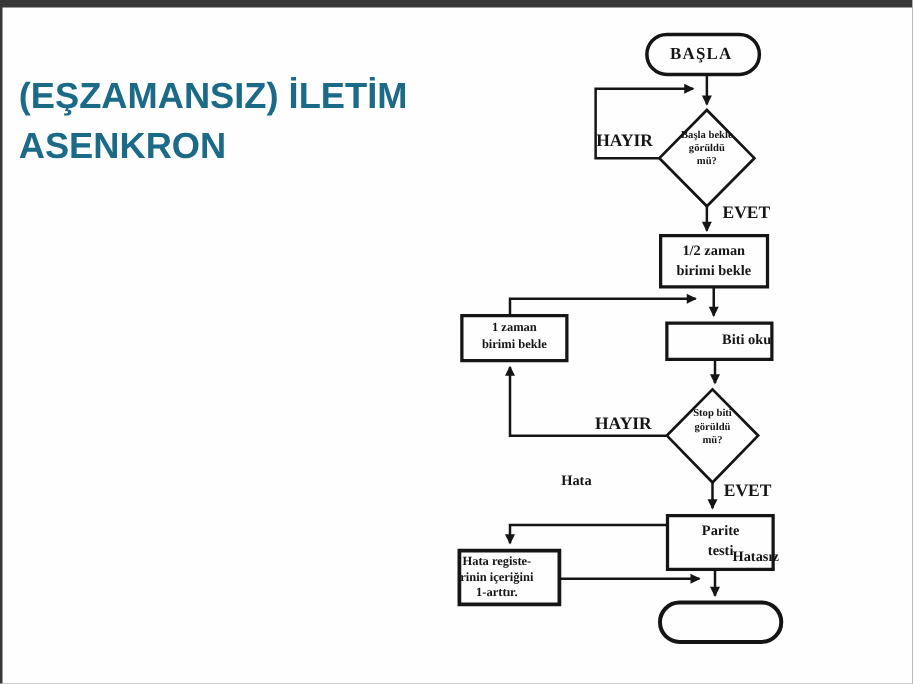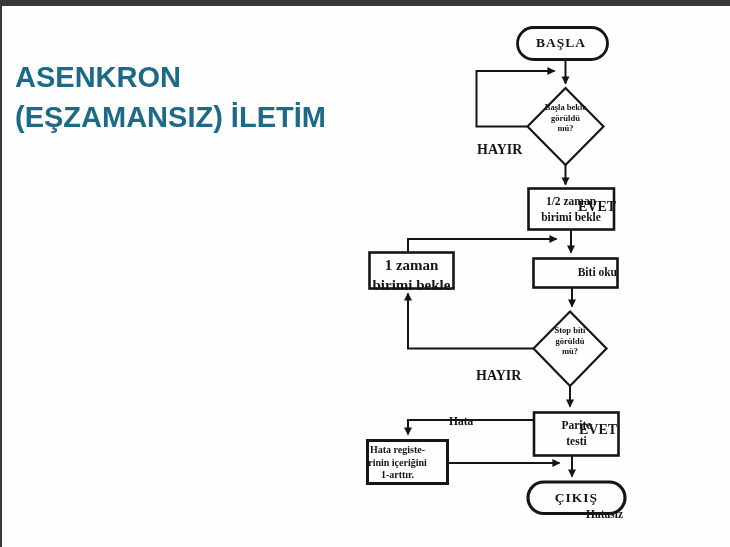--- a/index.html
+++ b/index.html
@@ -29,49 +29,49 @@
   svg.chart-layer { position:absolute; left:0; top:0; width:730px; height:547px; }
   .shape { fill:none; stroke:var(--ink); }
   .edge  { fill:none; stroke:var(--ink); stroke-width:2; }
   .arrowhead-fill { fill:var(--ink); }
 
   .lbl {
     position:absolute; color:var(--ink); font-weight:bold;
     text-align:center; white-space:pre-line;
   }
   .node-lbl { font-family:"Liberation Serif", serif; }
-  .edge-lbl { font-family:"Liberation Serif", serif; text-align:left;margin-top:36px; }
+  .edge-lbl { font-family:"Liberation Serif", serif; text-align:left; }
 
   .lbl-start   { left:517px; top:27px;  width:88px; height:32px; line-height:32px; font-size:13.5px; letter-spacing:1px; }
   .lbl-d1      { left:527px; top:102px; width:77px; font-size:8.5px; line-height:1.25; }
   .lbl-whalf   { left:528px; top:194px; width:86px; font-size:11.5px; line-height:1.35; }
   .lbl-read    { left:533px; top:258px; width:84px; height:29px; line-height:29px; font-size:11.5px;text-align:right; }
-  .lbl-wone    { left:369px; top:256px; width:85px; font-size:15px; line-height:1.3; }
+  .lbl-wone    { left:369px; top:256px; width:85px; font-size:10px; line-height:1.3; }
   .lbl-d2      { left:533px; top:325px; width:74px; font-size:8.5px; line-height:1.25; }
   .lbl-parity  { left:534px; top:418px; width:85px; font-size:11.5px; line-height:1.35; }
   .lbl-errreg  { left:367px; top:444px; width:61px; font-size:10px;  line-height:1.25; }
   .lbl-exit    { left:528px; top:482px; width:97px; height:31px; line-height:31px; font-size:13.5px; letter-spacing:1px; }
 
   .lbl-hayir1  { left:477px; top:106px; font-size:14px; }
   .lbl-evet1   { left:578px; top:163px; font-size:14px; }
   .lbl-hayir2  { left:476px; top:332px; font-size:14px; }
   .lbl-evet2   { left:579px; top:386px; font-size:14px; }
   .lbl-hata    { left:449px; top:379px; font-size:11.5px; }
-  .lbl-hatasiz { left:586px; top:472px; font-size:11.5px;text-align:right; }
+  .lbl-hatasiz { left:586px; top:440px; font-size:11.5px;text-align:right; }
 </style>
 </head>
 <body>
 
 <div class="slide">
   <div class="top-bar"></div>
   <div class="left-bar"></div>
 
   <div class="title">
+    <div>(EŞZAMANSIZ) İLETİM</div>
     <div>ASENKRON</div>
-    <div>(EŞZAMANSIZ) İLETİM</div>
   </div>
 
 
   <svg class="chart-layer" viewBox="0 0 730 547" xmlns="http://www.w3.org/2000/svg">
     <defs>
       <marker id="ah" markerWidth="10" markerHeight="10" refX="7.6" refY="4.5" orient="auto" markerUnits="userSpaceOnUse">
         <path class="arrowhead-fill" d="M0.5,0.5 L8.6,4.5 L0.5,8.5 z"></path>
       </marker>
     </defs>
 
@@ -108,21 +108,20 @@
   <div class="lbl node-lbl lbl-wone">1 zaman
 birimi bekle</div>
   <div class="lbl node-lbl lbl-d2">Stop biti
 görüldü
 mü?</div>
   <div class="lbl node-lbl lbl-parity">Parite
 testi</div>
   <div class="lbl node-lbl lbl-errreg">Hata registe-
 rinin içeriğini
 1-arttır.</div>
-  <div class="lbl node-lbl lbl-exit">ÇIKIŞ</div>
 
   <div class="lbl edge-lbl lbl-hayir1">HAYIR</div>
   <div class="lbl edge-lbl lbl-evet1">EVET</div>
   <div class="lbl edge-lbl lbl-hayir2">HAYIR</div>
   <div class="lbl edge-lbl lbl-evet2">EVET</div>
   <div class="lbl edge-lbl lbl-hata">Hata</div>
   <div class="lbl edge-lbl lbl-hatasiz">Hatasız</div>
 </div>
 
 </body></html>

